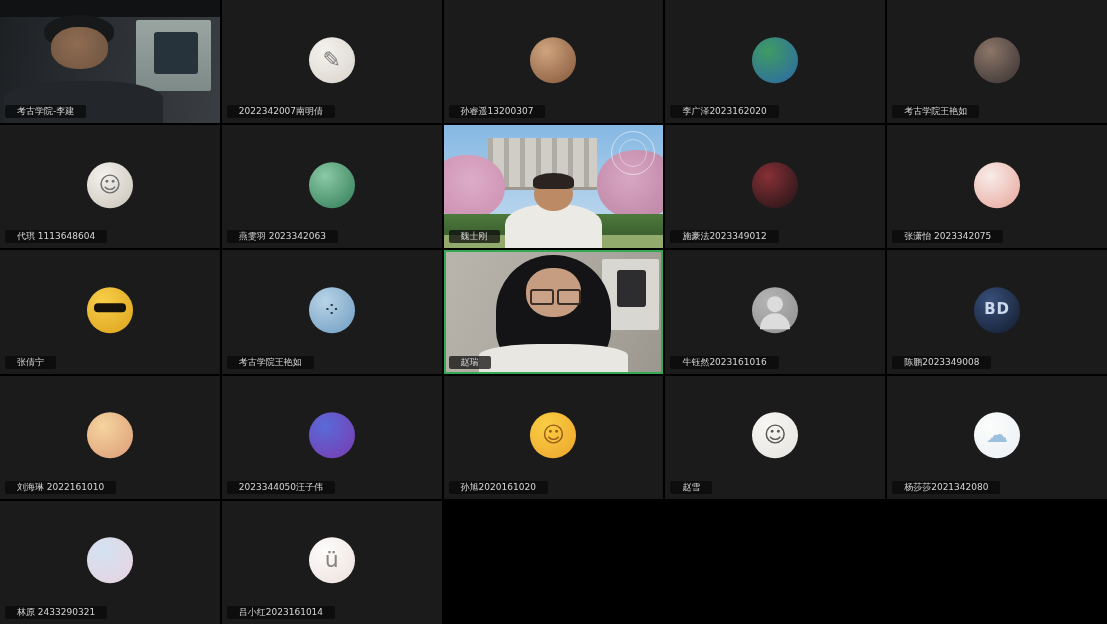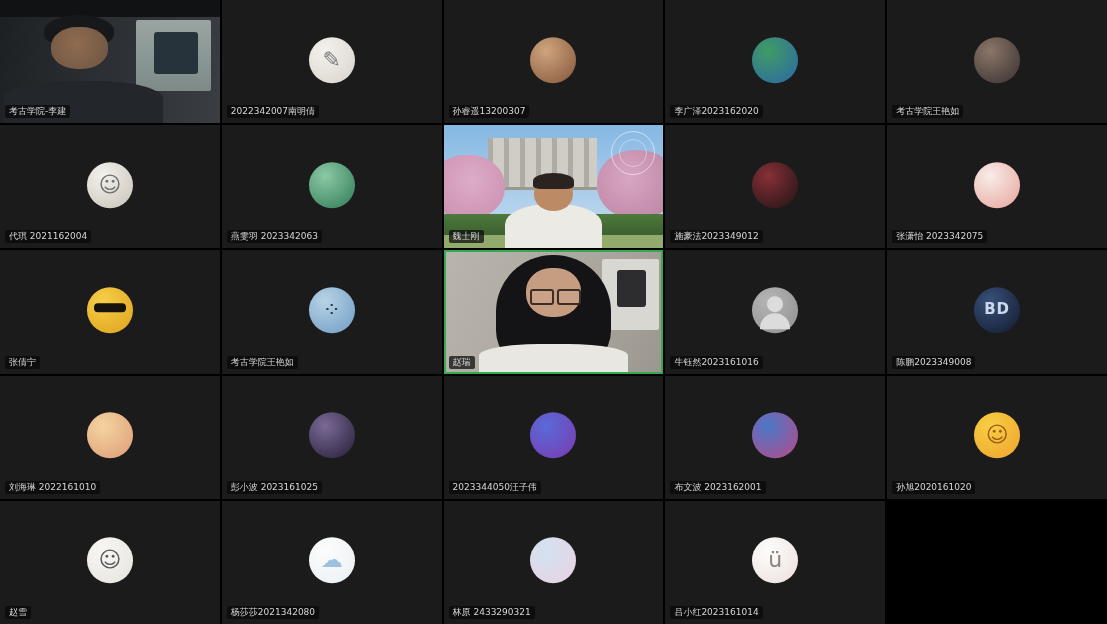--- a/index.html
+++ b/index.html
@@ -8,21 +8,21 @@
   .grid{position:absolute;inset:0;display:grid;grid-template-columns:repeat(5,1fr);grid-template-rows:repeat(5,1fr);gap:2px;background:#000;}
   .tile{position:relative;background:#1b1b1b;overflow:hidden;}
   .tile.active::after{content:"";position:absolute;inset:0;box-shadow:inset 0 0 0 2px #35a854;pointer-events:none;z-index:9;}
   .avatar{position:absolute;left:50%;top:50%;transform:translate(-50%,-54%);width:46px;height:46px;border-radius:50%;
           display:flex;align-items:center;justify-content:center;font-size:22px;line-height:1;}
   .avatar.v-sunglasses::before{content:"";position:absolute;top:16px;left:7px;width:32px;height:9px;background:#16120c;border-radius:4px;}
   .avatar.v-silhouette::before{content:"";position:absolute;top:9px;left:15px;width:16px;height:16px;border-radius:50%;background:#dcdcdc;}
   .avatar.v-silhouette::after{content:"";position:absolute;bottom:4px;left:8px;width:30px;height:16px;border-radius:15px 15px 0 0;background:#dcdcdc;}
   .avatar.v-bd{font-size:15px;font-weight:bold;letter-spacing:1px;}
   .label{position:absolute;left:5px;bottom:5px;max-width:92%;background:rgba(8,8,8,.72);color:#d6d6d6;
-         font-size:9px;line-height:13px;padding:0 4px;border-radius:2px;white-space:nowrap;overflow:hidden;z-index:8;}
+         font-size:9px;line-height:13px;padding:0 12px;border-radius:2px;white-space:nowrap;overflow:hidden;z-index:8;}
   .scene{position:absolute;inset:0;}
   .abs{position:absolute;}
   
   .sc-room-bg{inset:0;background:linear-gradient(100deg,#1d2023 0%,#2b2f33 45%,#3a3e42 100%);}
   .sc-ceiling{top:0;left:0;width:100%;height:14%;background:#101214;}
   .sc-board{top:16%;right:4%;width:34%;height:58%;background:linear-gradient(180deg,#9aa5a2,#7d8a87);border-radius:2px;}
   .sc-logo{top:26%;right:10%;width:20%;height:34%;background:#27333a;border-radius:3px;}
   .sc-hair{top:12%;left:20%;width:32%;height:26%;background:#17181a;border-radius:50% 50% 40% 40%;}
   .sc-face{top:22%;left:23%;width:26%;height:34%;background:radial-gradient(circle at 45% 40%,#8f6c51,#6d5340);border-radius:46%;}
   .sc-body{bottom:0;left:2%;width:72%;height:34%;background:#23262b;border-radius:42% 42% 0 0;}
@@ -83,21 +83,21 @@
     <span class="label">李广泽2023162020</span>
   </div>
 
   <div class="tile">
     <div class="avatar" style="background: radial-gradient(circle at 35% 30%, rgb(140, 118, 104), rgb(54, 48, 48));"></div>
     <span class="label">考古学院王艳如</span>
   </div>
 
   <div class="tile">
     <div class="avatar" style="background: radial-gradient(circle at 35% 30%, rgb(243, 241, 236), rgb(201, 195, 184)); color: rgb(111, 111, 111);">☺</div>
-    <span class="label">代琪 2021162004</span>
+    <span class="label">代琪 1113648604</span>
   </div>
 
   <div class="tile">
     <div class="avatar" style="background: radial-gradient(circle at 35% 30%, rgb(140, 201, 165), rgb(47, 122, 86));"></div>
     <span class="label">燕雯羽 2023342063</span>
   </div>
 
 
   <div class="tile">
   <div class="scene">
@@ -159,34 +159,26 @@
   <div class="tile">
     <div class="avatar v-bd" style="background: radial-gradient(circle at 35% 30%, rgb(57, 80, 122), rgb(17, 26, 44)); color: rgb(205, 216, 234); text-align: right;">BD</div>
     <span class="label">陈鹏2023349008</span>
   </div>
 
   <div class="tile">
     <div class="avatar" style="background: radial-gradient(circle at 35% 30%, rgb(244, 212, 158), rgb(221, 156, 120));"></div>
     <span class="label">刘海琳 2022161010</span>
   </div>
 
-  <div class="tile">
-    <div class="avatar" style="background: radial-gradient(circle at 35% 30%, rgb(122, 106, 150), rgb(37, 29, 54));"></div>
-    <span class="label">彭小波 2023161025</span>
-  </div>
 
   <div class="tile">
     <div class="avatar" style="background: radial-gradient(circle at 35% 30%, rgb(90, 106, 216), rgb(122, 58, 176));"></div>
     <span class="label">2023344050汪子伟</span>
   </div>
 
-  <div class="tile">
-    <div class="avatar" style="background: radial-gradient(circle at 35% 30%, rgb(74, 120, 200), rgb(184, 74, 136));"></div>
-    <span class="label">布文波 2023162001</span>
-  </div>
 
   <div class="tile">
     <div class="avatar" style="background: radial-gradient(circle at 35% 30%, rgb(249, 206, 68), rgb(237, 164, 44)); color: rgb(154, 92, 22);">☺</div>
     <span class="label">孙旭2020161020</span>
   </div>
 
   <div class="tile">
     <div class="avatar" style="background: radial-gradient(circle at 35% 30%, rgb(247, 246, 243), rgb(230, 228, 223)); color: rgb(87, 87, 87);">☺</div>
     <span class="label">赵雪</span>
   </div>

